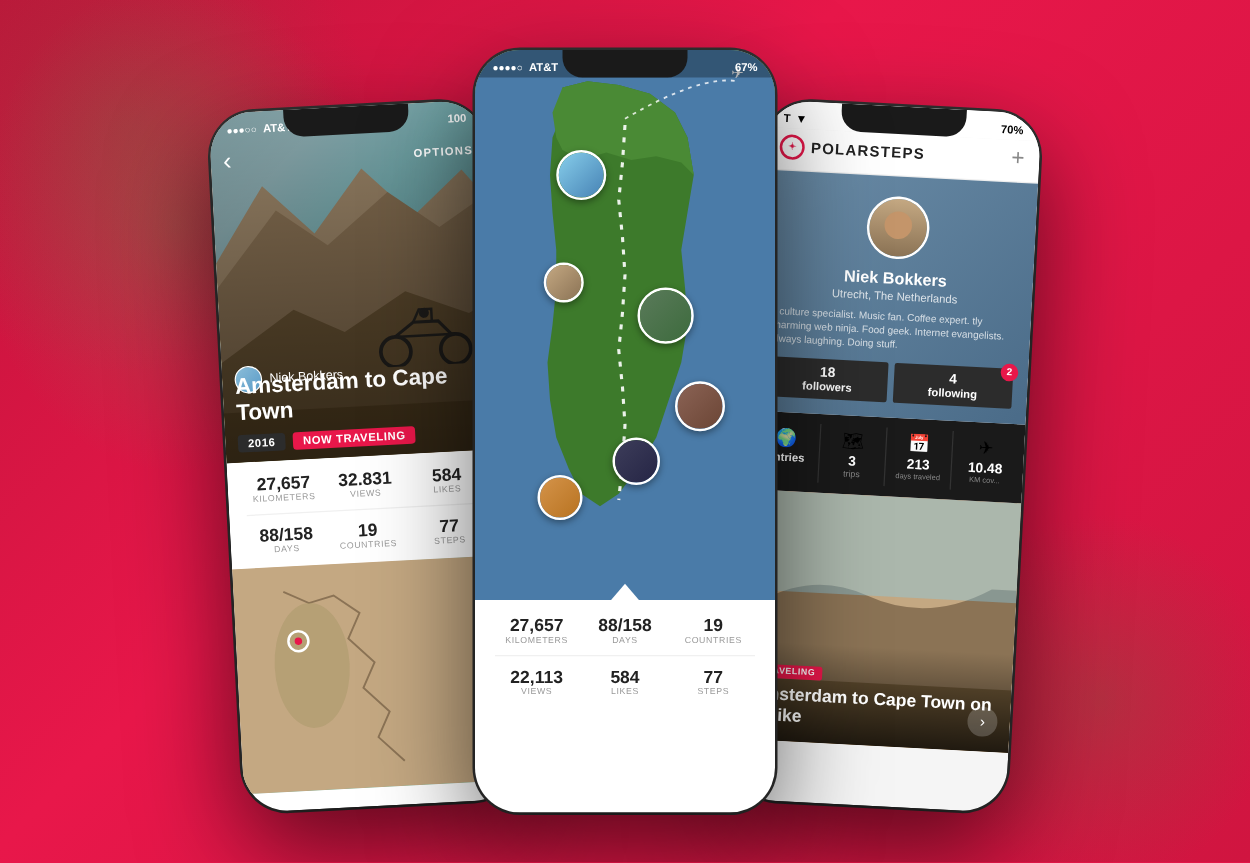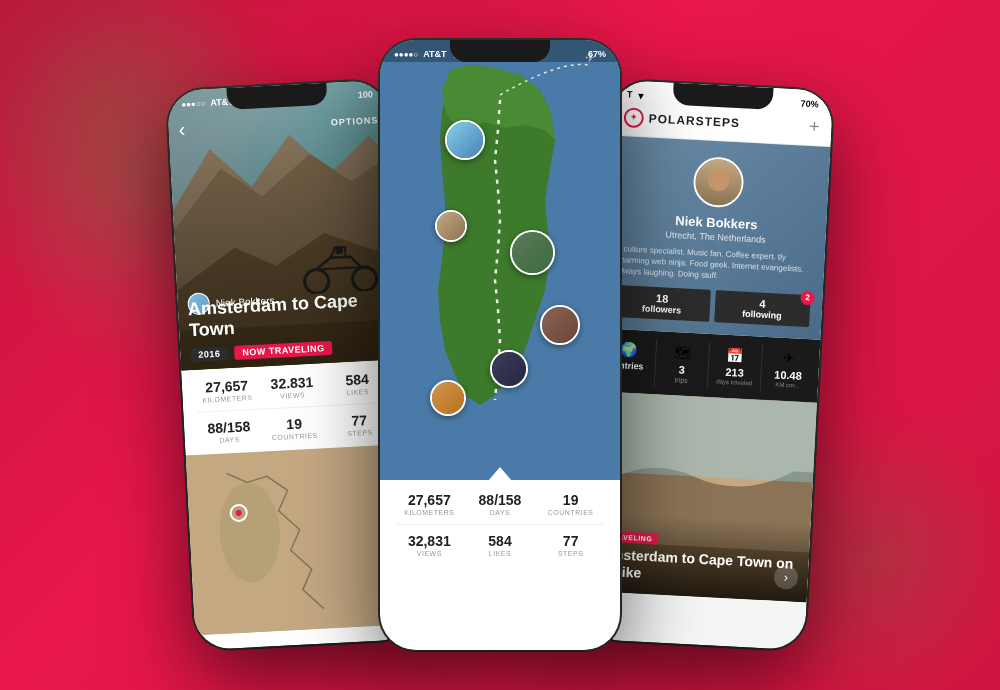--- a/index.html
+++ b/index.html
@@ -563,21 +563,21 @@
             <div class="stat-label">DAYS</div>
           </div>
           <div class="stat-item">
             <div class="stat-value">19</div>
             <div class="stat-label">COUNTRIES</div>
           </div>
         </div>
         <div class="stats-divider"></div>
         <div class="phone2-stats-grid">
           <div class="stat-item">
-            <div class="stat-value">32,831</div>
+            <div class="stat-value">22,113</div>
             <div class="stat-label">VIEWS</div>
           </div>
           <div class="stat-item">
             <div class="stat-value">584</div>
             <div class="stat-label">LIKES</div>
           </div>
           <div class="stat-item">
             <div class="stat-value">77</div>
             <div class="stat-label">STEPS</div>
           </div>

